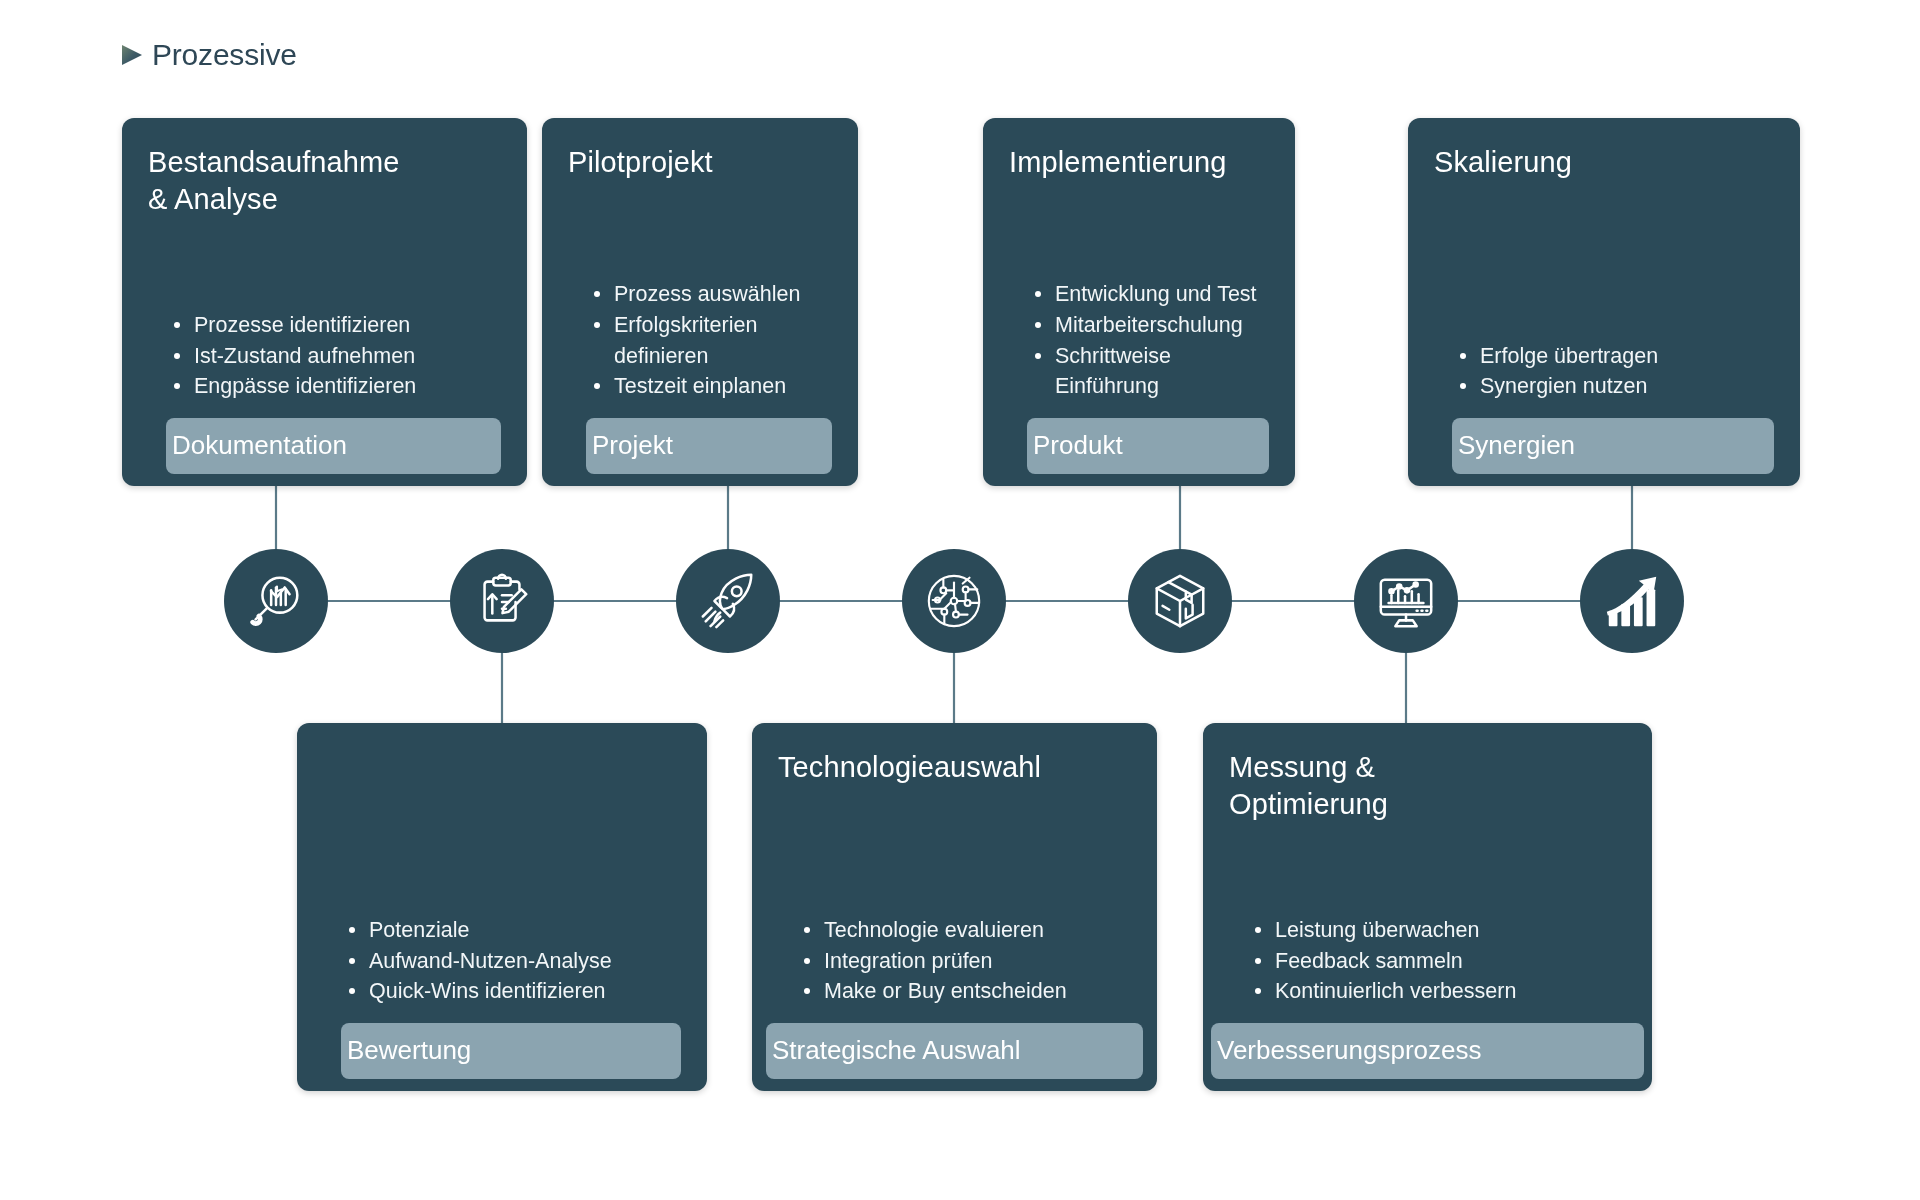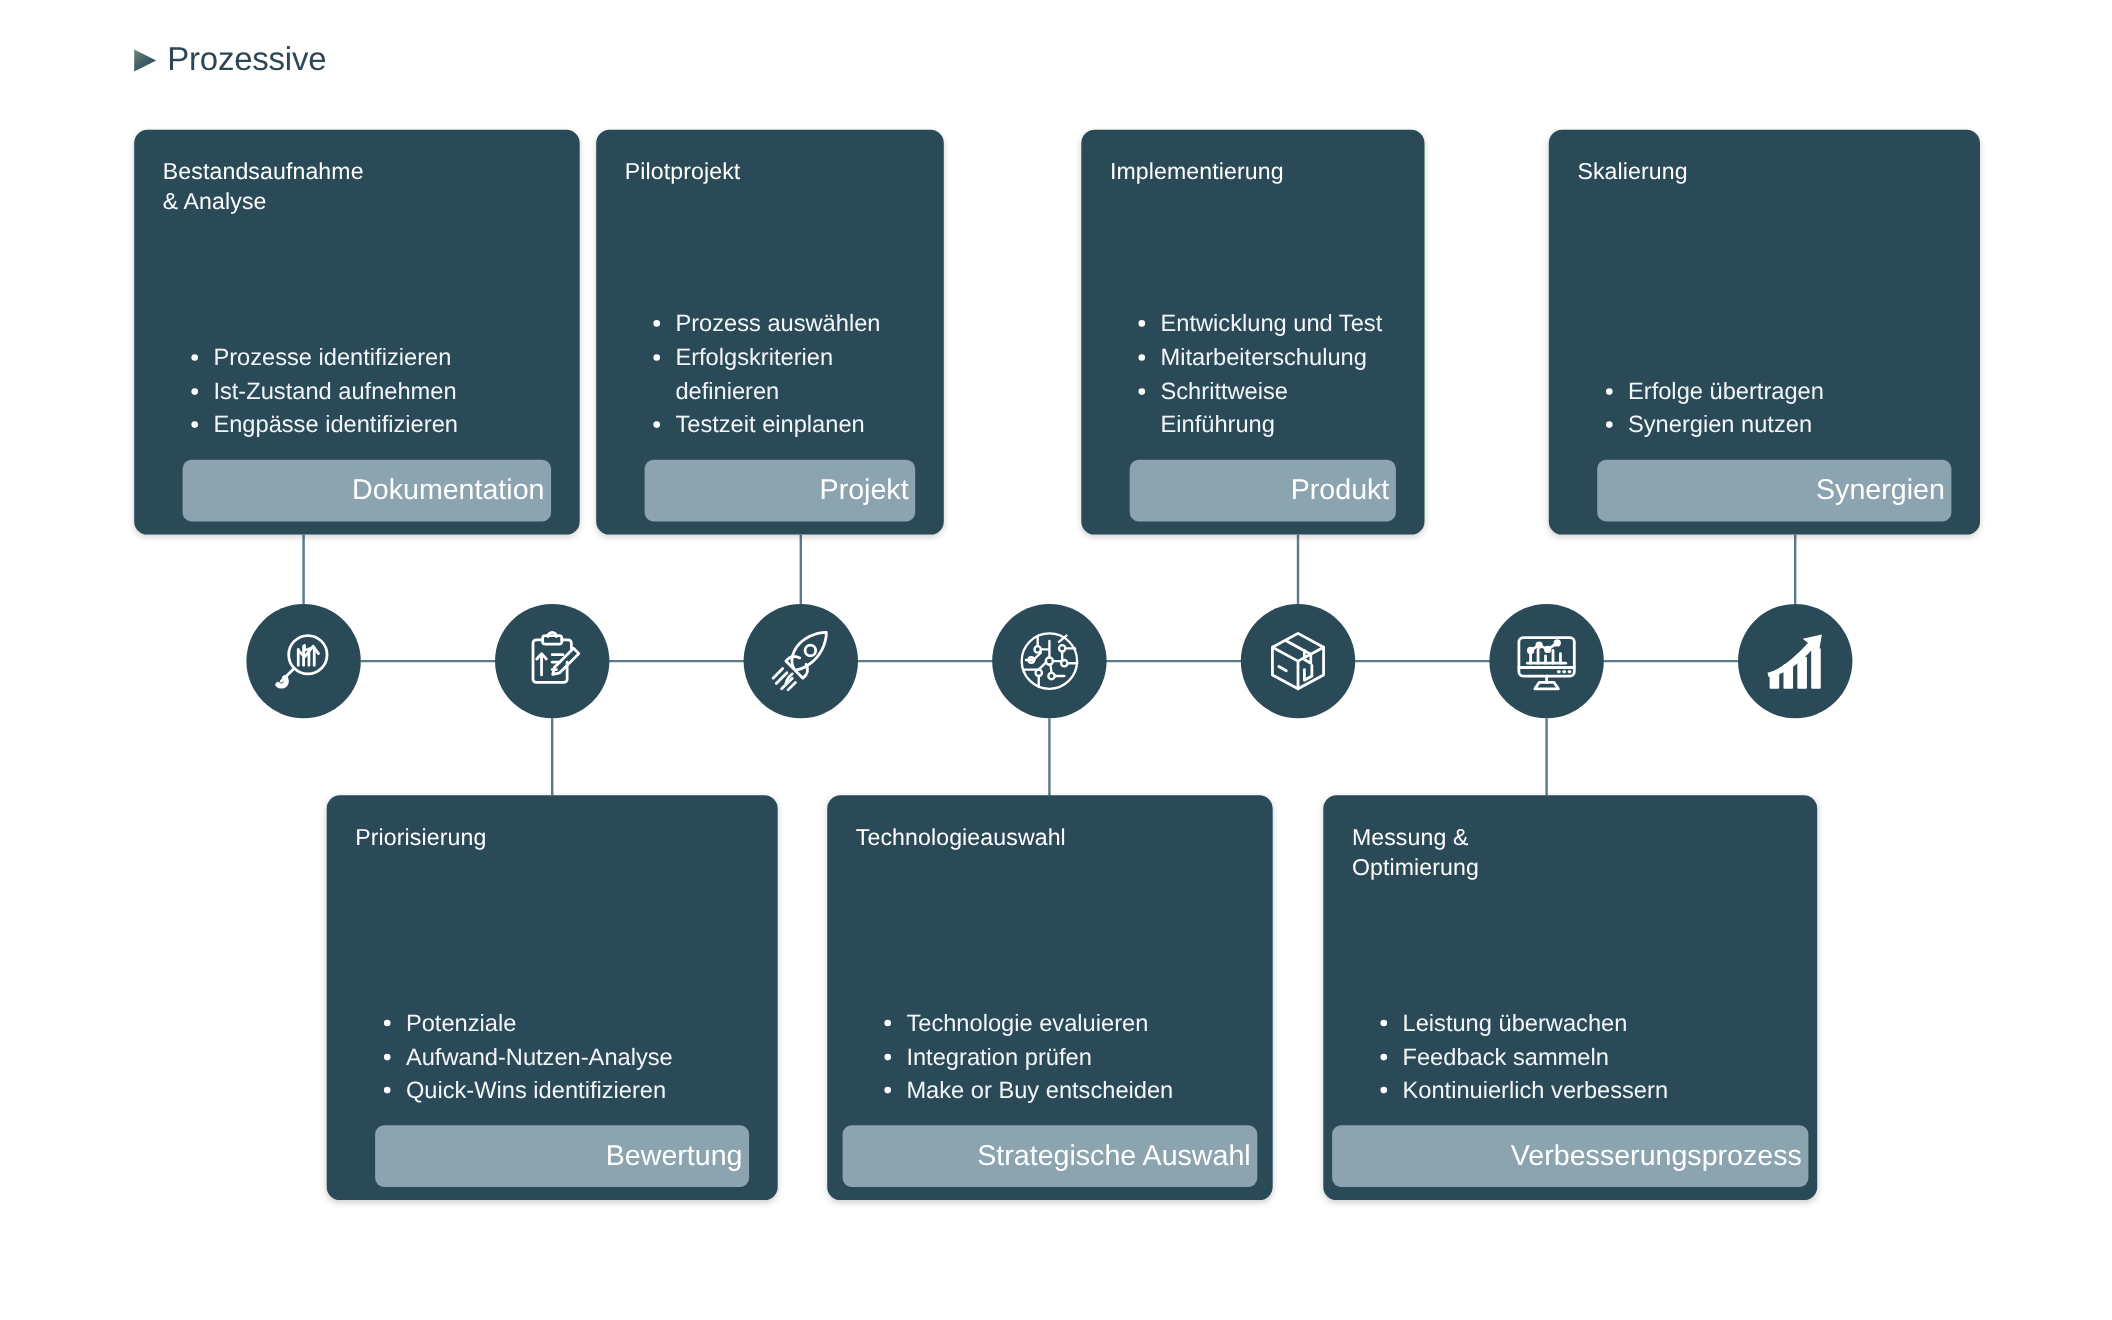--- a/index.html
+++ b/index.html
@@ -24,21 +24,21 @@
     position: absolute;
     background: #2b4a58;
     border-radius: 12px;
     box-shadow: 0 2px 6px rgba(0,0,0,0.18);
     color: #fff;
     padding: 26px 26px 0 26px;
     display: flex;
     flex-direction: column;
   }
   .card-title {
-    font-size: 21px;
+    font-size: 29px;
     font-weight: 400;
     line-height: 1.28;
     color: #ffffff;
     letter-spacing: 0.1px;
   }
   .card-list {
     list-style: none;
     margin-top: auto;
     margin-bottom: 16px;
     padding-left: 26px;
@@ -57,21 +57,21 @@
     width: 6px; height: 6px;
     border-radius: 50%;
     background: #ffffff;
   }
   .card-badge {
     background: #8ba4b0;
     border-radius: 8px;
     color: #ffffff;
     font-size: 26px;
     line-height: 1;
-    text-align: right;
+    text-align: left;
     padding: 14px 6px 16px 6px;
     margin: 0 0 12px 18px;
     white-space: nowrap;
   }
   .card-badge.wide { margin-left: -12px; margin-right: -12px; }
   .card-badge.wider { margin-left: -18px; margin-right: -18px; }
 
   
   .row-top  { top: 118px; height: 368px; }
   .row-bot  { top: 723px; height: 368px; }
@@ -288,21 +288,20 @@
         <rect x="8" y="42" width="9" height="16" rx="1"></rect>
         <rect x="21" y="35" width="9" height="23" rx="1"></rect>
         <rect x="34" y="28" width="9" height="30" rx="1"></rect>
         <rect x="47" y="20" width="9" height="38" rx="1"></rect>
         <path d="M6 43 C18 40 30 30 44 15 L39 11 L57 7 L54 25 L49 20 C34 37 20 45 7 47 Z"></path>
       </svg>
     </span>
   </div>
 
   <div class="card row-bot" style="left:297px; width:410px;">
-    <div class="card-title">Priorisierung</div>
     <ul class="card-list">
       <li>Potenziale</li>
       <li>Aufwand-Nutzen-Analyse</li>
       <li>Quick-Wins identifizieren</li>
     </ul>
     <div class="card-badge">Bewertung</div>
   </div>
 
   <div class="card row-bot" style="left:752px; width:405px;">
     <div class="card-title">Technologieauswahl</div>

